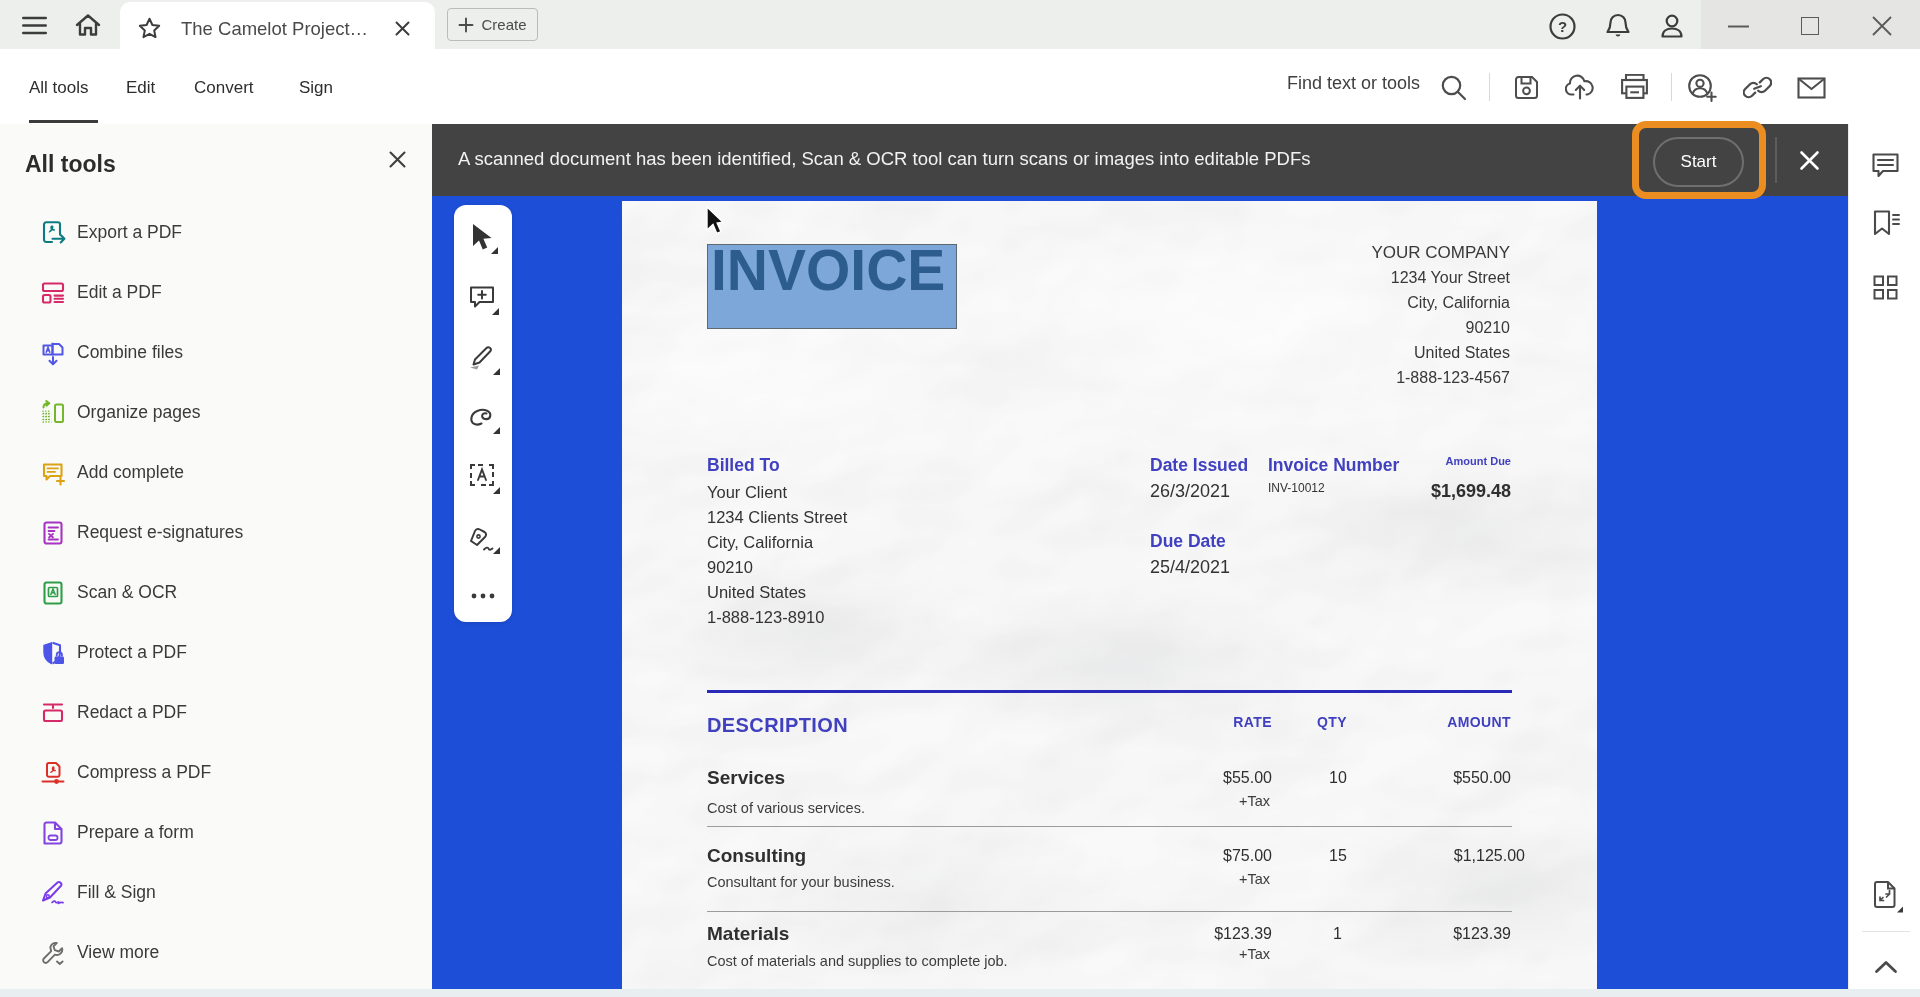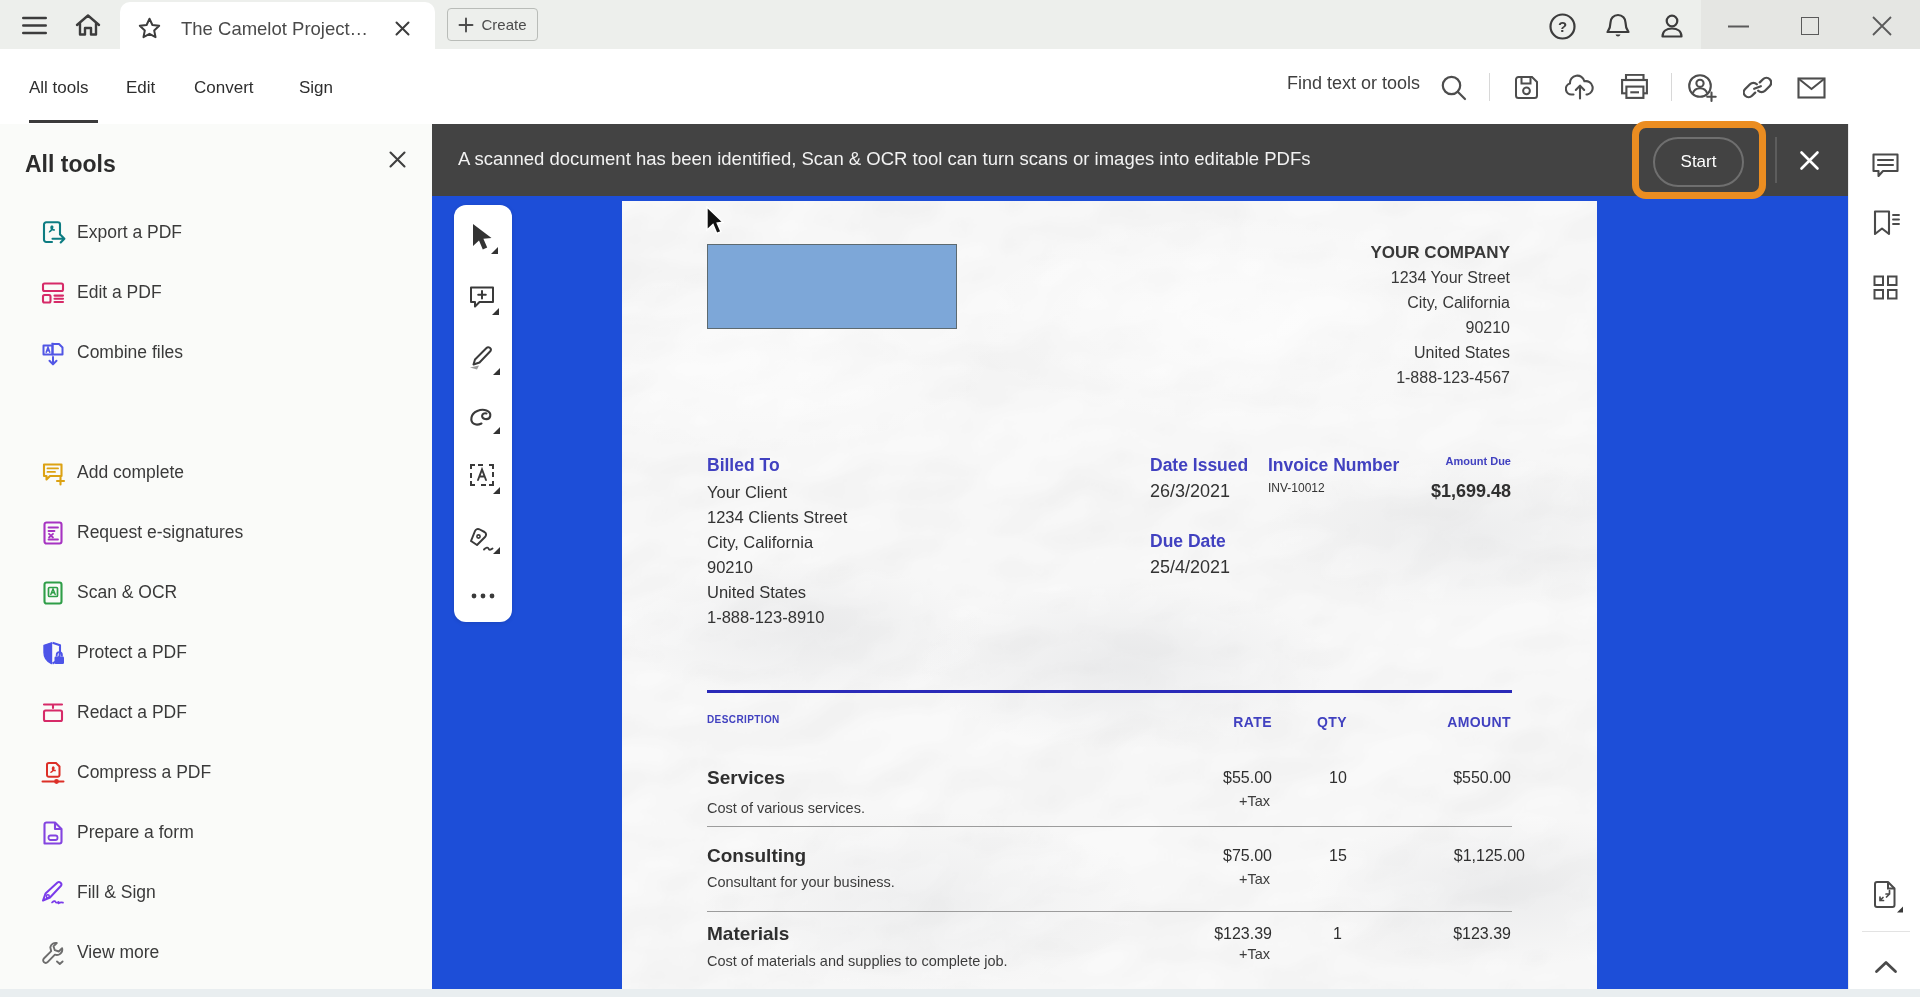--- a/index.html
+++ b/index.html
@@ -177,20 +177,30 @@
       <svg class="ic" viewBox="0 0 26 26">
           <g fill="none" stroke="#5156e5" stroke-width="2">
         <path d="M12.5 4 H19 L22.5 7.5 V14.5 H12.5 Z" stroke-linejoin="round"></path>
         <path d="M12.5 4 V2.8 A0 0 0 0 0 12.5 2.8 M3.5 5.5 H12.5 V14.5 H3.5 Z" stroke-linejoin="round"></path>
         <path d="M6.2 12.2 L8 7.3 L9.8 12.2 M6.9 10.7 H9.1" stroke-width="1.5" stroke-linecap="round"></path>
         <path d="M13 17 V24 M9.5 20.8 L13 24.4 L16.5 20.8" stroke-linecap="round" stroke-linejoin="round"></path>
       </g>
         </svg>
       <span class="lbl">Combine files</span>
     </div>
+    <div class="sbitem" style="top:269px;">
+      <svg class="ic" viewBox="0 0 26 26">
+          <g fill="none" stroke="#74b62c" stroke-width="2">
+        <rect x="15" y="4.5" width="8" height="17.5" rx="1.5"></rect>
+        <path d="M3 10.5 V22 H11.5 M3 13.5 H11.5 M3 16.5 H11.5 M3 19.5 H11.5 M5.8 10.5 V22 M8.6 10.5 V22" stroke-width="1.3" stroke-dasharray="1.2 1.6"></path>
+        <path d="M3.5 7.5 C3.5 4.5 6 3.2 8.5 3.2 M6.3 1 L9.3 3.3 L6.5 5.7" stroke-linecap="round" stroke-linejoin="round"></path>
+      </g>
+        </svg>
+      <span class="lbl">Organize pages</span>
+    </div>
     <div class="sbitem" style="top:329px;">
       <svg class="ic" viewBox="0 0 26 26">
           <g fill="none" stroke="#dca213" stroke-width="2.1">
         <path d="M4 4.5 H21.5 V16 H10 L6.5 19.5 V16 H4 Z" stroke-linejoin="round"></path>
         <g stroke-linecap="round" stroke-width="1.9">
               <line x1="7.5" y1="8.4" x2="18" y2="8.4"></line>
               <line x1="7.5" y1="11.9" x2="15" y2="11.9"></line>
             </g>
         <path d="M20.5 17.5 V24.5 M17 21 H24" stroke-linecap="round"></path>
       </g>
@@ -311,39 +321,40 @@
       radial-gradient(ellipse 260px 100px at 180px 430px, rgba(120,125,135,0.09), rgba(0,0,0,0) 70%),
       radial-gradient(ellipse 420px 160px at 620px 120px, rgba(255,255,255,0.55), rgba(255,255,255,0) 70%),
       radial-gradient(ellipse 350px 140px at 140px 160px, rgba(255,255,255,0.5), rgba(255,255,255,0) 70%),
       radial-gradient(ellipse 300px 110px at 850px 330px, rgba(120,125,135,0.08), rgba(0,0,0,0) 70%),
       radial-gradient(ellipse 320px 130px at 300px 700px, rgba(120,125,135,0.07), rgba(0,0,0,0) 70%),
       radial-gradient(ellipse 280px 110px at 880px 690px, rgba(120,125,135,0.09), rgba(0,0,0,0) 70%);"></div>
     <svg class="abs" style="left:80px;top:5px;" width="22" height="34" viewBox="0 0 22 34">
       <path d="M5 1 L5 24 L11 18.5 L14.8 27.5 L19 25.7 L15.2 17 L21 16.3 Z" fill="#111111" stroke="#ffffff" stroke-width="1.4"></path>
     </svg>
     <div class="abs" style="left:85px;top:43px;width:250px;height:85px;background:#7da7d8;border:1px solid #5d6a70;"></div>
+    <div class="abs inv" style="left:89px;top:36px;font-size:57px;font-weight:700;color:#2d5c8e;">INVOICE</div>
     <div class="abs inv" style="right:87px;top:39px;text-align:right;font-size:16px;font-weight:400;line-height:25px;color:#383838;">
-      <div style="font-size:17px;font-weight:700;">YOUR COMPANY</div>
+      <div style="font-size:17px;font-weight:400;">YOUR COMPANY</div>
       1234 Your Street<br>City, California<br>90210<br>United States<br>1-888-123-4567
     </div>
     <div class="abs inv blue" style="left:85px;top:254px;font-size:17.5px;font-weight:700;">Billed To</div>
     <div class="abs inv" style="left:85px;top:279px;font-size:16.5px;font-weight:400;line-height:25px;color:#333333;">
       Your Client<br>1234 Clients Street<br>City, California<br>90210<br>United States<br>1-888-123-8910
     </div>
     <div class="abs inv blue" style="left:528px;top:254px;font-size:17.5px;font-weight:700;">Date Issued</div>
     <div class="abs inv" style="left:528px;top:280px;font-size:18px;font-weight:400;color:#333333;">26/3/2021</div>
     <div class="abs inv blue" style="left:646px;top:254px;font-size:17.5px;font-weight:700;">Invoice Number</div>
     <div class="abs inv" style="left:646px;top:280px;font-size:12px;font-weight:400;color:#333333;">INV-10012</div>
     <div class="abs inv blue" style="right:86px;top:254px;font-size:11px;font-weight:700;margin-left:32px;">Amount Due</div>
     <div class="abs inv" style="right:86px;top:280px;font-size:18px;font-weight:700;color:#2f2f2f;">$1,699.48</div>
     <div class="abs inv blue" style="left:528px;top:330px;font-size:17.5px;font-weight:700;">Due Date</div>
     <div class="abs inv" style="left:528px;top:356px;font-size:18px;font-weight:400;color:#333333;">25/4/2021</div>
 
     <div class="abs" style="left:85px;top:489px;width:805px;height:3px;background:#2a2ab8;"></div>
-    <div class="abs inv blue" style="left:85px;top:513px;font-size:10px;font-weight:700;letter-spacing:0.4px;">DESCRIPTION</div>
+    <div class="abs inv blue" style="left:85px;top:513px;font-size:20px;font-weight:700;letter-spacing:0.4px;">DESCRIPTION</div>
     <div class="abs inv blue" style="right:325px;top:513px;font-size:14px;font-weight:700;letter-spacing:0.4px;">RATE</div>
     <div class="abs inv blue" style="left:695px;top:513px;font-size:14px;font-weight:700;letter-spacing:0.4px;">QTY</div>
     <div class="abs inv blue" style="right:86px;top:513px;font-size:14px;font-weight:700;letter-spacing:0.4px;">AMOUNT</div>
 
     <div class="abs inv" style="left:85px;top:566px;font-size:19px;font-weight:600;color:#2f2f2f;">Services</div>
     <div class="abs inv" style="right:325px;top:568px;font-size:16px;font-weight:400;color:#2f2f2f;">$55.00</div>
     <div class="abs inv" style="left:707px;top:568px;font-size:16px;font-weight:400;color:#2f2f2f;">10</div>
     <div class="abs inv" style="right:86px;top:568px;font-size:16px;font-weight:400;color:#2f2f2f;">$550.00</div>
     <div class="abs inv" style="right:327px;top:592px;font-size:14.5px;font-weight:400;color:#3c3c3c;">+Tax</div>
     <div class="abs inv" style="left:85px;top:599px;font-size:14.5px;font-weight:400;color:#3c3c3c;">Cost of various services.</div>

